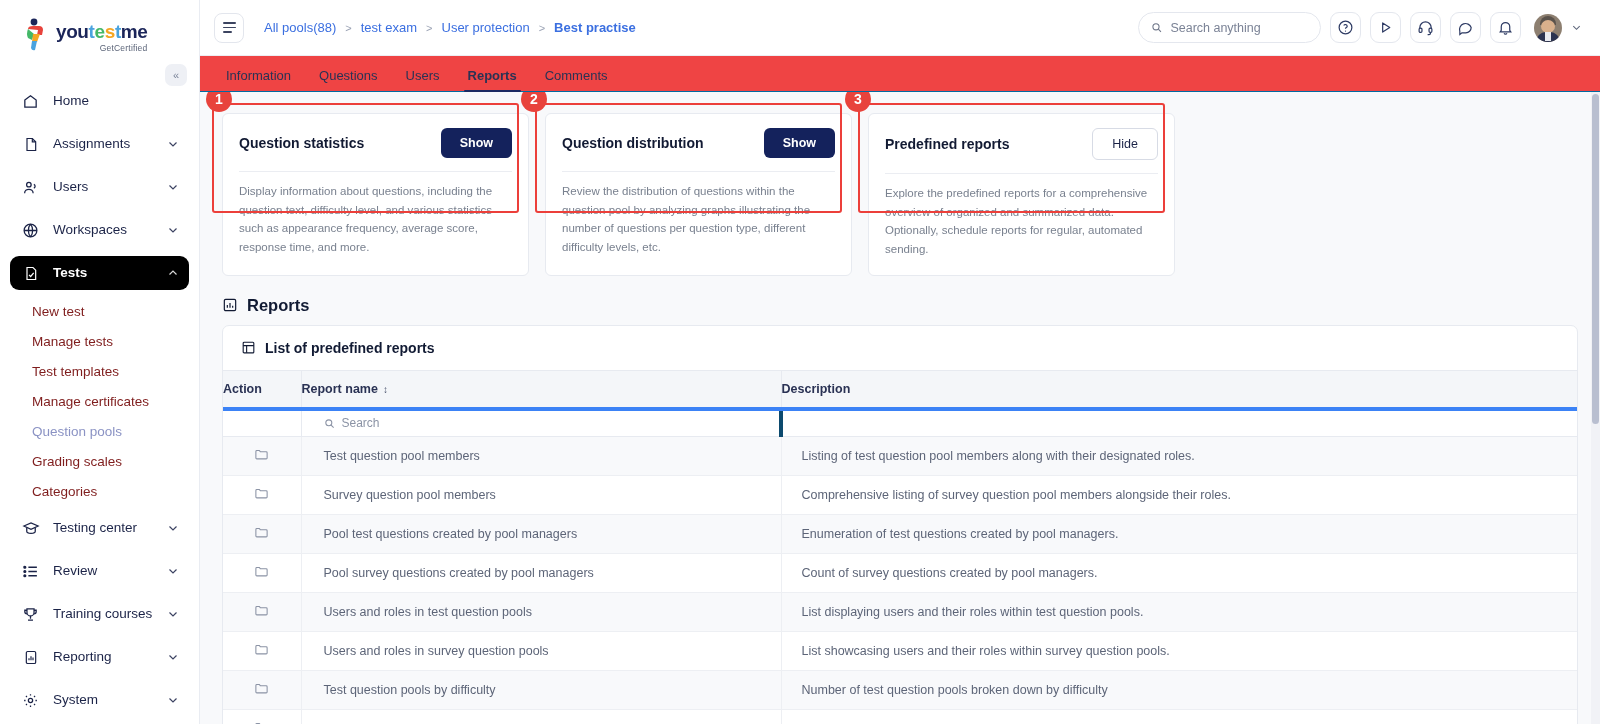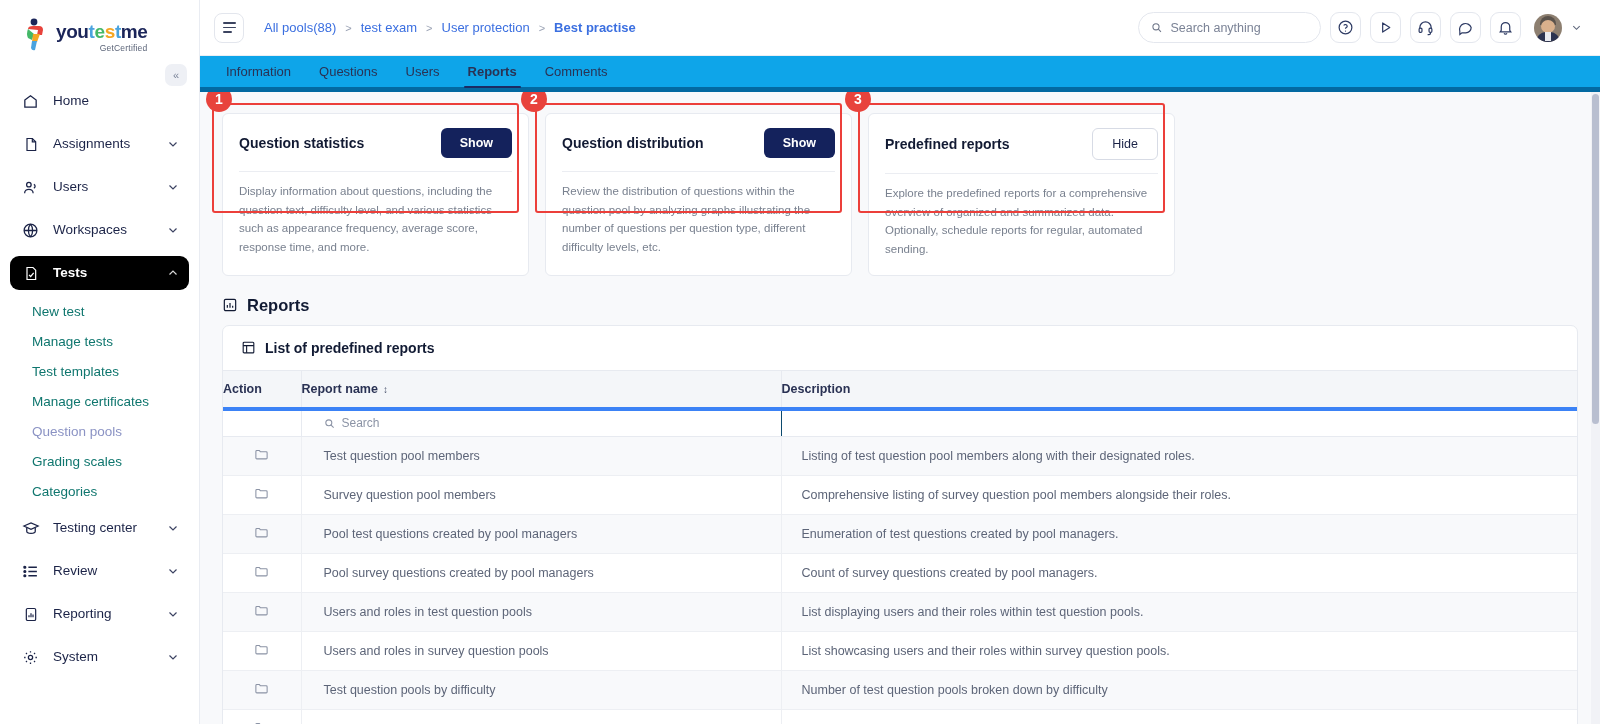--- a/index.html
+++ b/index.html
@@ -44,21 +44,21 @@
     color: #1b2347; font-size: 13.5px; cursor: pointer;
     margin-bottom: 9px; position: relative;
   }
   .nav-item .ico { width: 19px; height: 19px; flex: 0 0 19px; margin-right: 13px; display:flex; align-items:center; justify-content:center; }
   .nav-item .lbl { flex: 1; line-height: 1; }
   .nav-item .chev { width: 12px; height: 12px; opacity: .85; }
   .nav-item.active { background: #000000; color: #ffffff; }
   .nav-item.active .lbl { font-weight: bold; }
 
   .sub-item {
-    font-size: 13.5px; color: #0f766e; padding: 0 0 0 22px;
+    font-size: 13.5px; color: #7f1d1d; padding: 0 0 0 22px;
     height: 24px; display: flex; align-items: center;
     margin-bottom: 6px; cursor: pointer;
   }
   .sub-item.current { color: #8b93c4; }
 
   
   .main { flex: 1; height: 724px; position: relative; background: #f8f9fb; overflow: hidden; }
 
   .topbar {
     height: 56px; background: #ffffff; display: flex; align-items: center;
@@ -97,21 +97,21 @@
   .avatar {
     width: 28px; height: 28px; border-radius: 50%; overflow: hidden; position: relative;
     background: #8d7f70; cursor: pointer; margin-left: 4px;
   }
   .av-hair { position: absolute; left: 6px; top: 2px; width: 16px; height: 9px; background: #5b534c; border-radius: 8px 8px 0 0; }
   .av-face { position: absolute; left: 7px; top: 6px; width: 14px; height: 13px; background: #d9b08c; border-radius: 50%; }
   .av-body { position: absolute; left: 2px; top: 18px; width: 24px; height: 12px; background: #2b3350; border-radius: 10px 10px 0 0; }
   .av-shirt { position: absolute; left: 11px; top: 18px; width: 6px; height: 9px; background: #e8eaf0; }
 
   
-  .tabs { height: 36px; background: #0ea5e9; display: flex; align-items: flex-end; padding-left: 12px; border-bottom: 5px solid #0369a1; }
+  .tabs { height: 36px; background: #ef4444; display: flex; align-items: flex-end; padding-left: 12px; border-bottom: 1px solid #0369a1; }
   .tab { font-size: 13px; color: #2a3254; padding: 0 14px 8px 14px; cursor: pointer; position: relative; }
   .tab.active { font-weight: bold; }
   .tab.active::after { content:""; position:absolute; left:10px; right:10px; bottom:-1px; height:2.5px; background:#1b2a63; border-radius:2px;}
 
   
   .content { position: relative; height: calc(724px - 56px - 36px); overflow: hidden; background: #f8f9fb; }
 
   .cards { display: flex; gap: 16px; padding: 21px 22px 0 22px; }
   .card {
     background: #fff; border: 1px solid #e7eaf0; border-radius: 6px;
@@ -155,21 +155,21 @@
   thead th {
     background: #f4f6f9; font-size: 12.5px; font-weight: bold; color: #2a3254;
     padding: 11px 0; border-top: 1px solid #e7eaf0; border-bottom: 4px solid #3b82f6;
     text-align: left;
   }
   th.col-action { width: 78px; border-right: 1px solid #e7eaf0; }
   th.col-name { width: 480px; border-right: 1px solid #e7eaf0; }
   .sort-ico { font-size: 10px; margin-left: 5px; color: #47506b; }
   .search-row td { padding: 0; border-bottom: 1px solid #e7eaf0; background: #fff; height: 28px; }
   .search-row td.a { border-right: 1px solid #e7eaf0; }
-  .search-row td.n { border-right: 1px solid #0c4a6e; margin-top: 28px; }
+  .search-row td.n { border-right: 4px solid #0c4a6e; margin-top: 28px; }
   .cell-search { display: flex; align-items: center; gap: 7px; padding-left: 22px; color: #8b93a5; font-size: 12px; }
   tbody td {
     font-size: 12.5px; color: #5d6578; padding: 10px 0;
     border-bottom: 1px solid #edeff3;
   }
   tbody tr:nth-child(even) { background: #f8f9fb; }
   td.c-action { text-align: center; border-right: 1px solid #edeff3; }
   td.c-name { padding-left: 22px; border-right: 1px solid #edeff3; }
   td.c-desc { padding-left: 20px; }
 
@@ -295,20 +295,33 @@
               <circle cx="4" cy="18" r="1.3" fill="#1b2347"></circle>
               <path d="M9 6h12M9 12h12M9 18h12"></path>
             </svg>
         </span>
         <span class="lbl">Review</span>
         <svg class="chev" viewBox="0 0 24 24" fill="none" stroke="#1b2347" stroke-width="2.4">
             <path d="M5 9l7 7 7-7"></path>
           </svg>
       </div>
 
+      <div class="nav-item">
+        <span class="ico">
+          <svg width="17" height="17" viewBox="0 0 24 24" fill="none" stroke="#1b2347" stroke-width="1.8">
+              <path d="M7 4h10v5a5 5 0 01-10 0z"></path>
+              <path d="M7 6H4v2a3 3 0 003 3M17 6h3v2a3 3 0 01-3 3"></path>
+              <path d="M12 14v4M8.5 20h7"></path>
+            </svg>
+        </span>
+        <span class="lbl">Training courses</span>
+        <svg class="chev" viewBox="0 0 24 24" fill="none" stroke="#1b2347" stroke-width="2.4">
+            <path d="M5 9l7 7 7-7"></path>
+          </svg>
+      </div>
 
       <div class="nav-item">
         <span class="ico">
           <svg width="16" height="17" viewBox="0 0 24 24" fill="none" stroke="#1b2347" stroke-width="1.8">
               <rect x="5" y="3" width="14" height="18" rx="2"></rect>
               <path d="M9 16v-3M12 16v-6M15 16v-4"></path>
             </svg>
         </span>
         <span class="lbl">Reporting</span>
         <svg class="chev" viewBox="0 0 24 24" fill="none" stroke="#1b2347" stroke-width="2.4">

